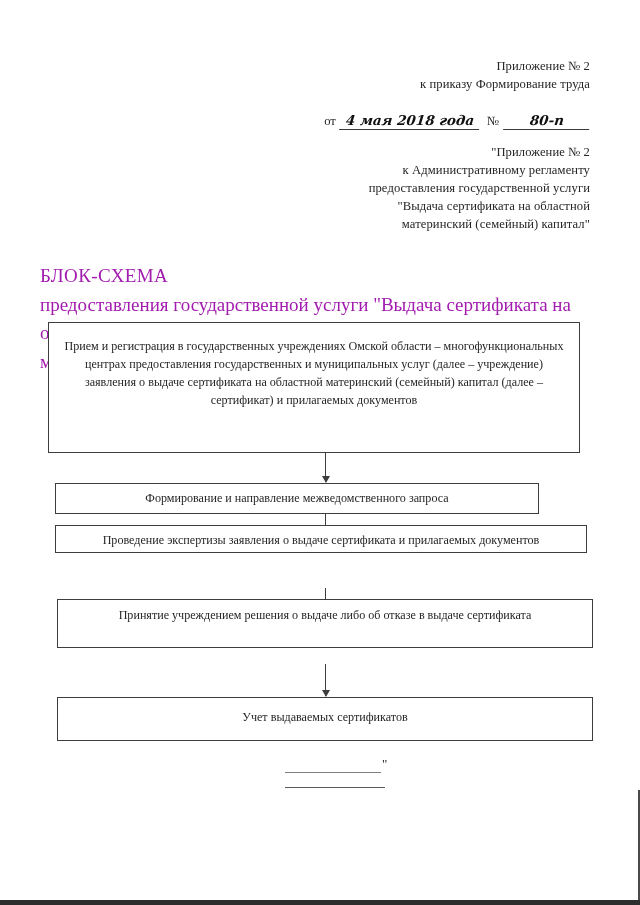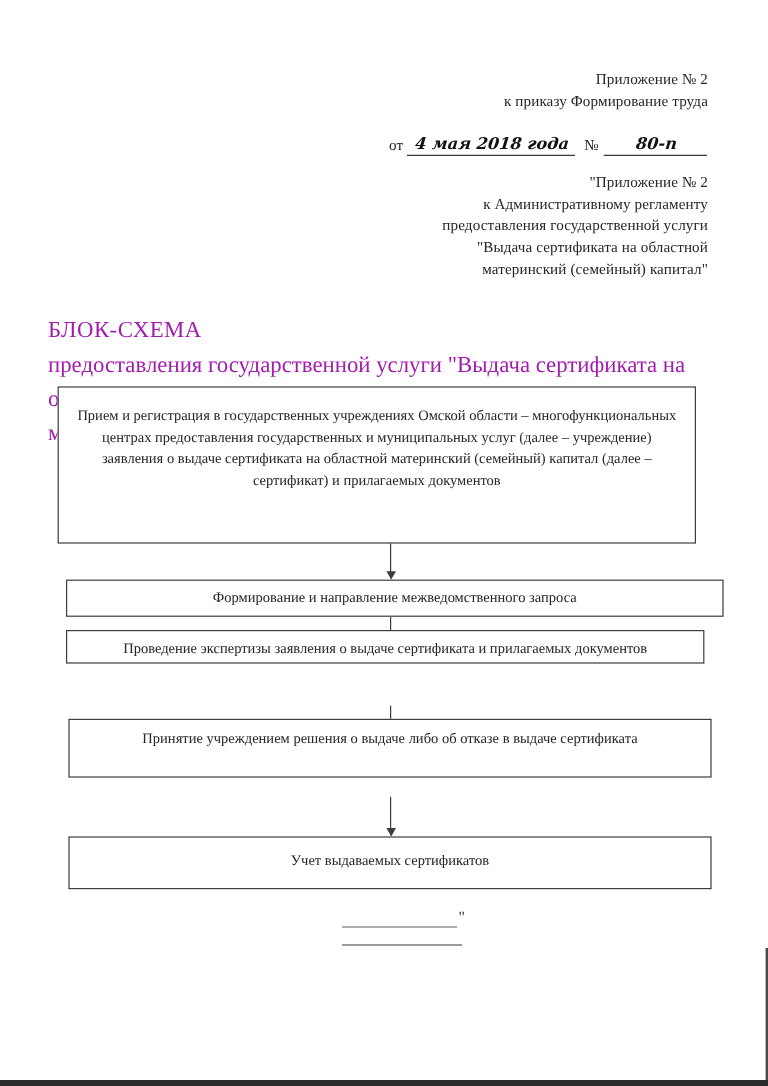--- a/index.html
+++ b/index.html
@@ -111,21 +111,21 @@
   .flow-box .btxt {
     display: block;
     text-align: center;
     padding: 0 12px;
     width: 100%;
   }
 
   #box-1 { left: 48px;  top: 322px; width: 532px; height: 131px; }
   #box-1 .btxt { padding-top: 15px; }
 
-  #box-2 { left: 55px;  top: 483px; width: 548px; height: 31px; justify-content: center; }
+  #box-2 { left: 55px;  top: 483px; width: 484px; height: 31px; justify-content: center; }
   #box-2 .btxt { padding-top: 6px; }
 
   #box-3 { left: 55px;  top: 525px; width: 532px; height: 28px; }
   #box-3 .btxt { padding-top: 6px; }
 
   #box-4 { left: 57px;  top: 599px; width: 536px; height: 49px; }
   #box-4 .btxt { padding-top: 7px; }
 
   #box-5 { left: 57px;  top: 697px; width: 536px; height: 44px; }
   #box-5 .btxt { padding-top: 11px; }

